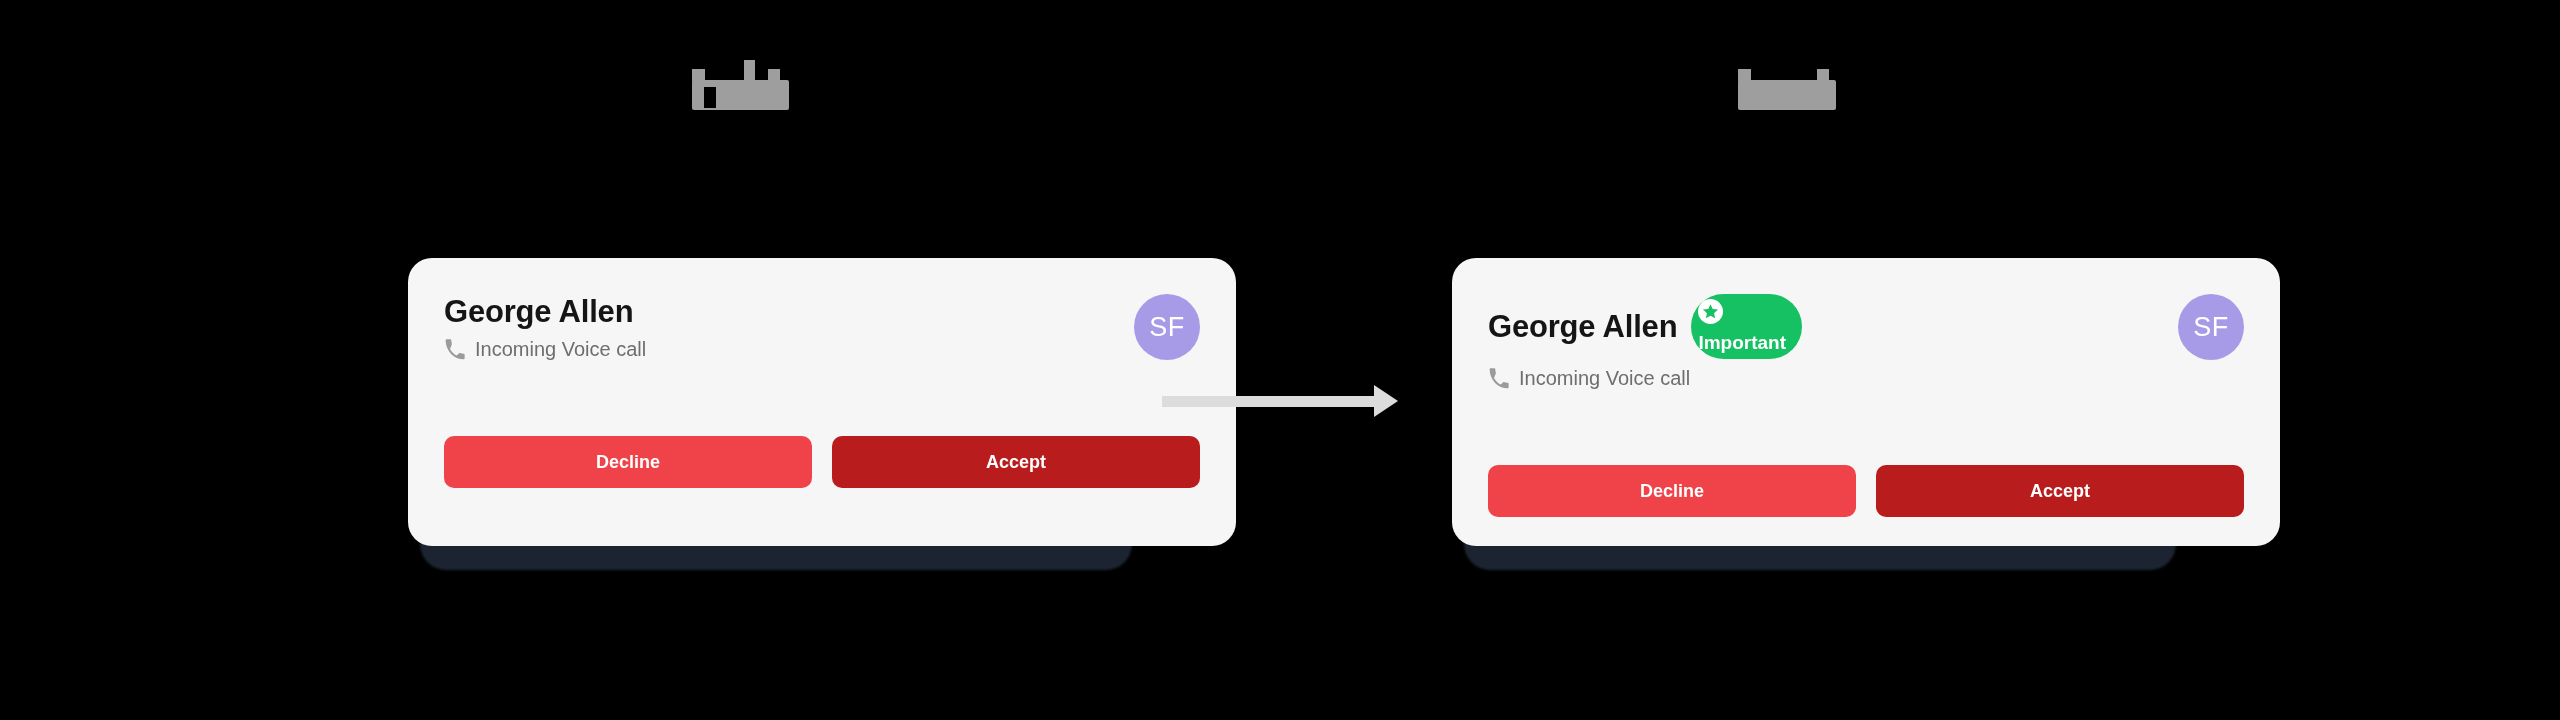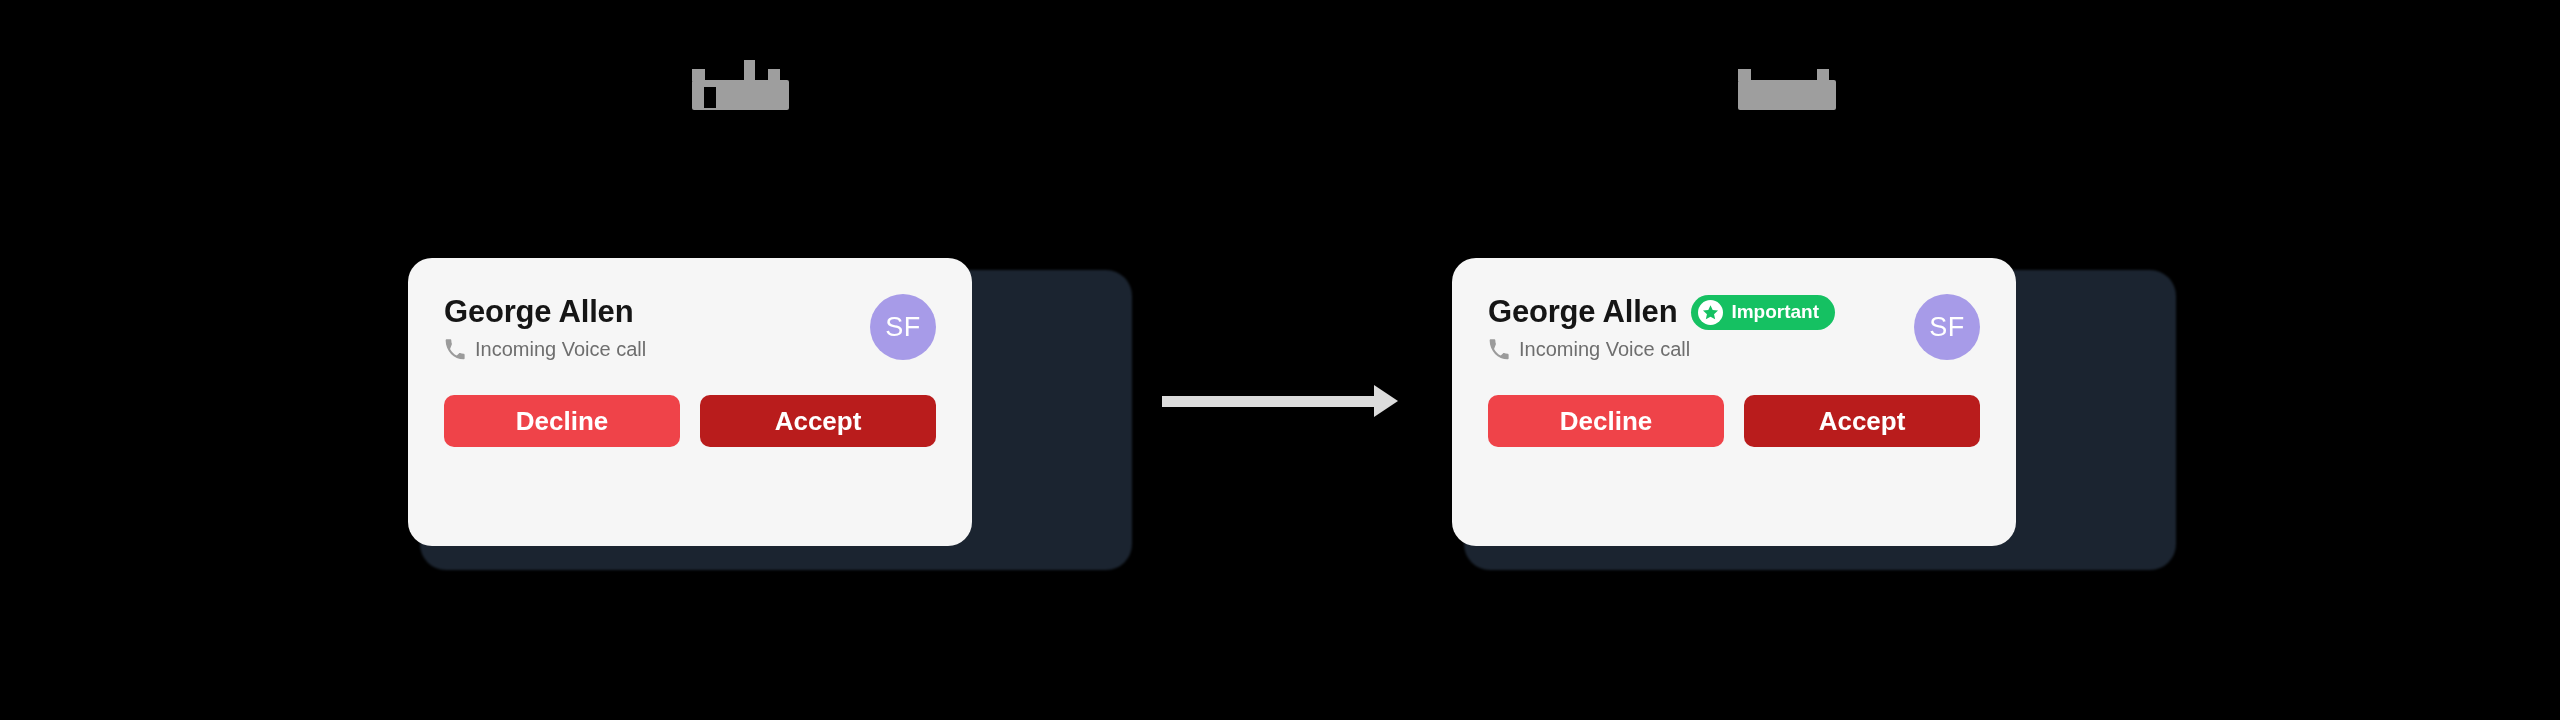--- a/index.html
+++ b/index.html
@@ -80,21 +80,21 @@
     height: 300px;
     background: #1b2430;
     border-radius: 26px;
     filter: blur(1px);
   }
 
   .card {
     position: absolute;
     left: 0;
     top: 0;
-    width: 564px;
+    width: 828px;
     height: 288px;
     background: #f6f6f6;
     border-radius: 24px;
     box-sizing: border-box;
     padding: 34px 36px 30px 36px;
   }
 
   .card-head {
     display: flex;
     align-items: flex-start;
@@ -117,29 +117,29 @@
   .caller-name {
     font-size: 31px;
     font-weight: bold;
     color: #151515;
     letter-spacing: -0.2px;
     white-space: nowrap;
   }
 
   .badge {
     display: inline-flex;
-    align-items: center;
     gap: 8px;
     background: #15c162;
     color: #ffffff;
     border-radius: 999px;
     padding: 5px 16px 5px 7px;
     font-size: 19px;
     font-weight: bold;
     white-space: nowrap;
+    flex-direction: column;
   }
   .badge-star {
     width: 25px;
     height: 25px;
     border-radius: 50%;
     background: #ffffff;
     display: inline-flex;
     align-items: center;
     justify-content: center;
     flex: none;
@@ -187,27 +187,28 @@
     display: flex;
     gap: 20px;
     margin-top: 34px;
   }
   .action-btn {
     flex: 1;
     height: 52px;
     border: none;
     border-radius: 10px;
     color: #ffffff;
-    font-size: 26px;
+    font-size: 18px;
     font-weight: bold;
     font-family: "Liberation Sans", sans-serif;
     cursor: pointer;
     display: flex;
     align-items: center;
     justify-content: center;
+    margin-top: 41px;
   }
   .action-btn.decline { background: #ef4349; }
   .action-btn.accept  { background: #b91c1c; }
 
   
   .arrow {
     position: absolute;
     left: 1162px;
     top: 385px;
     width: 250px;

